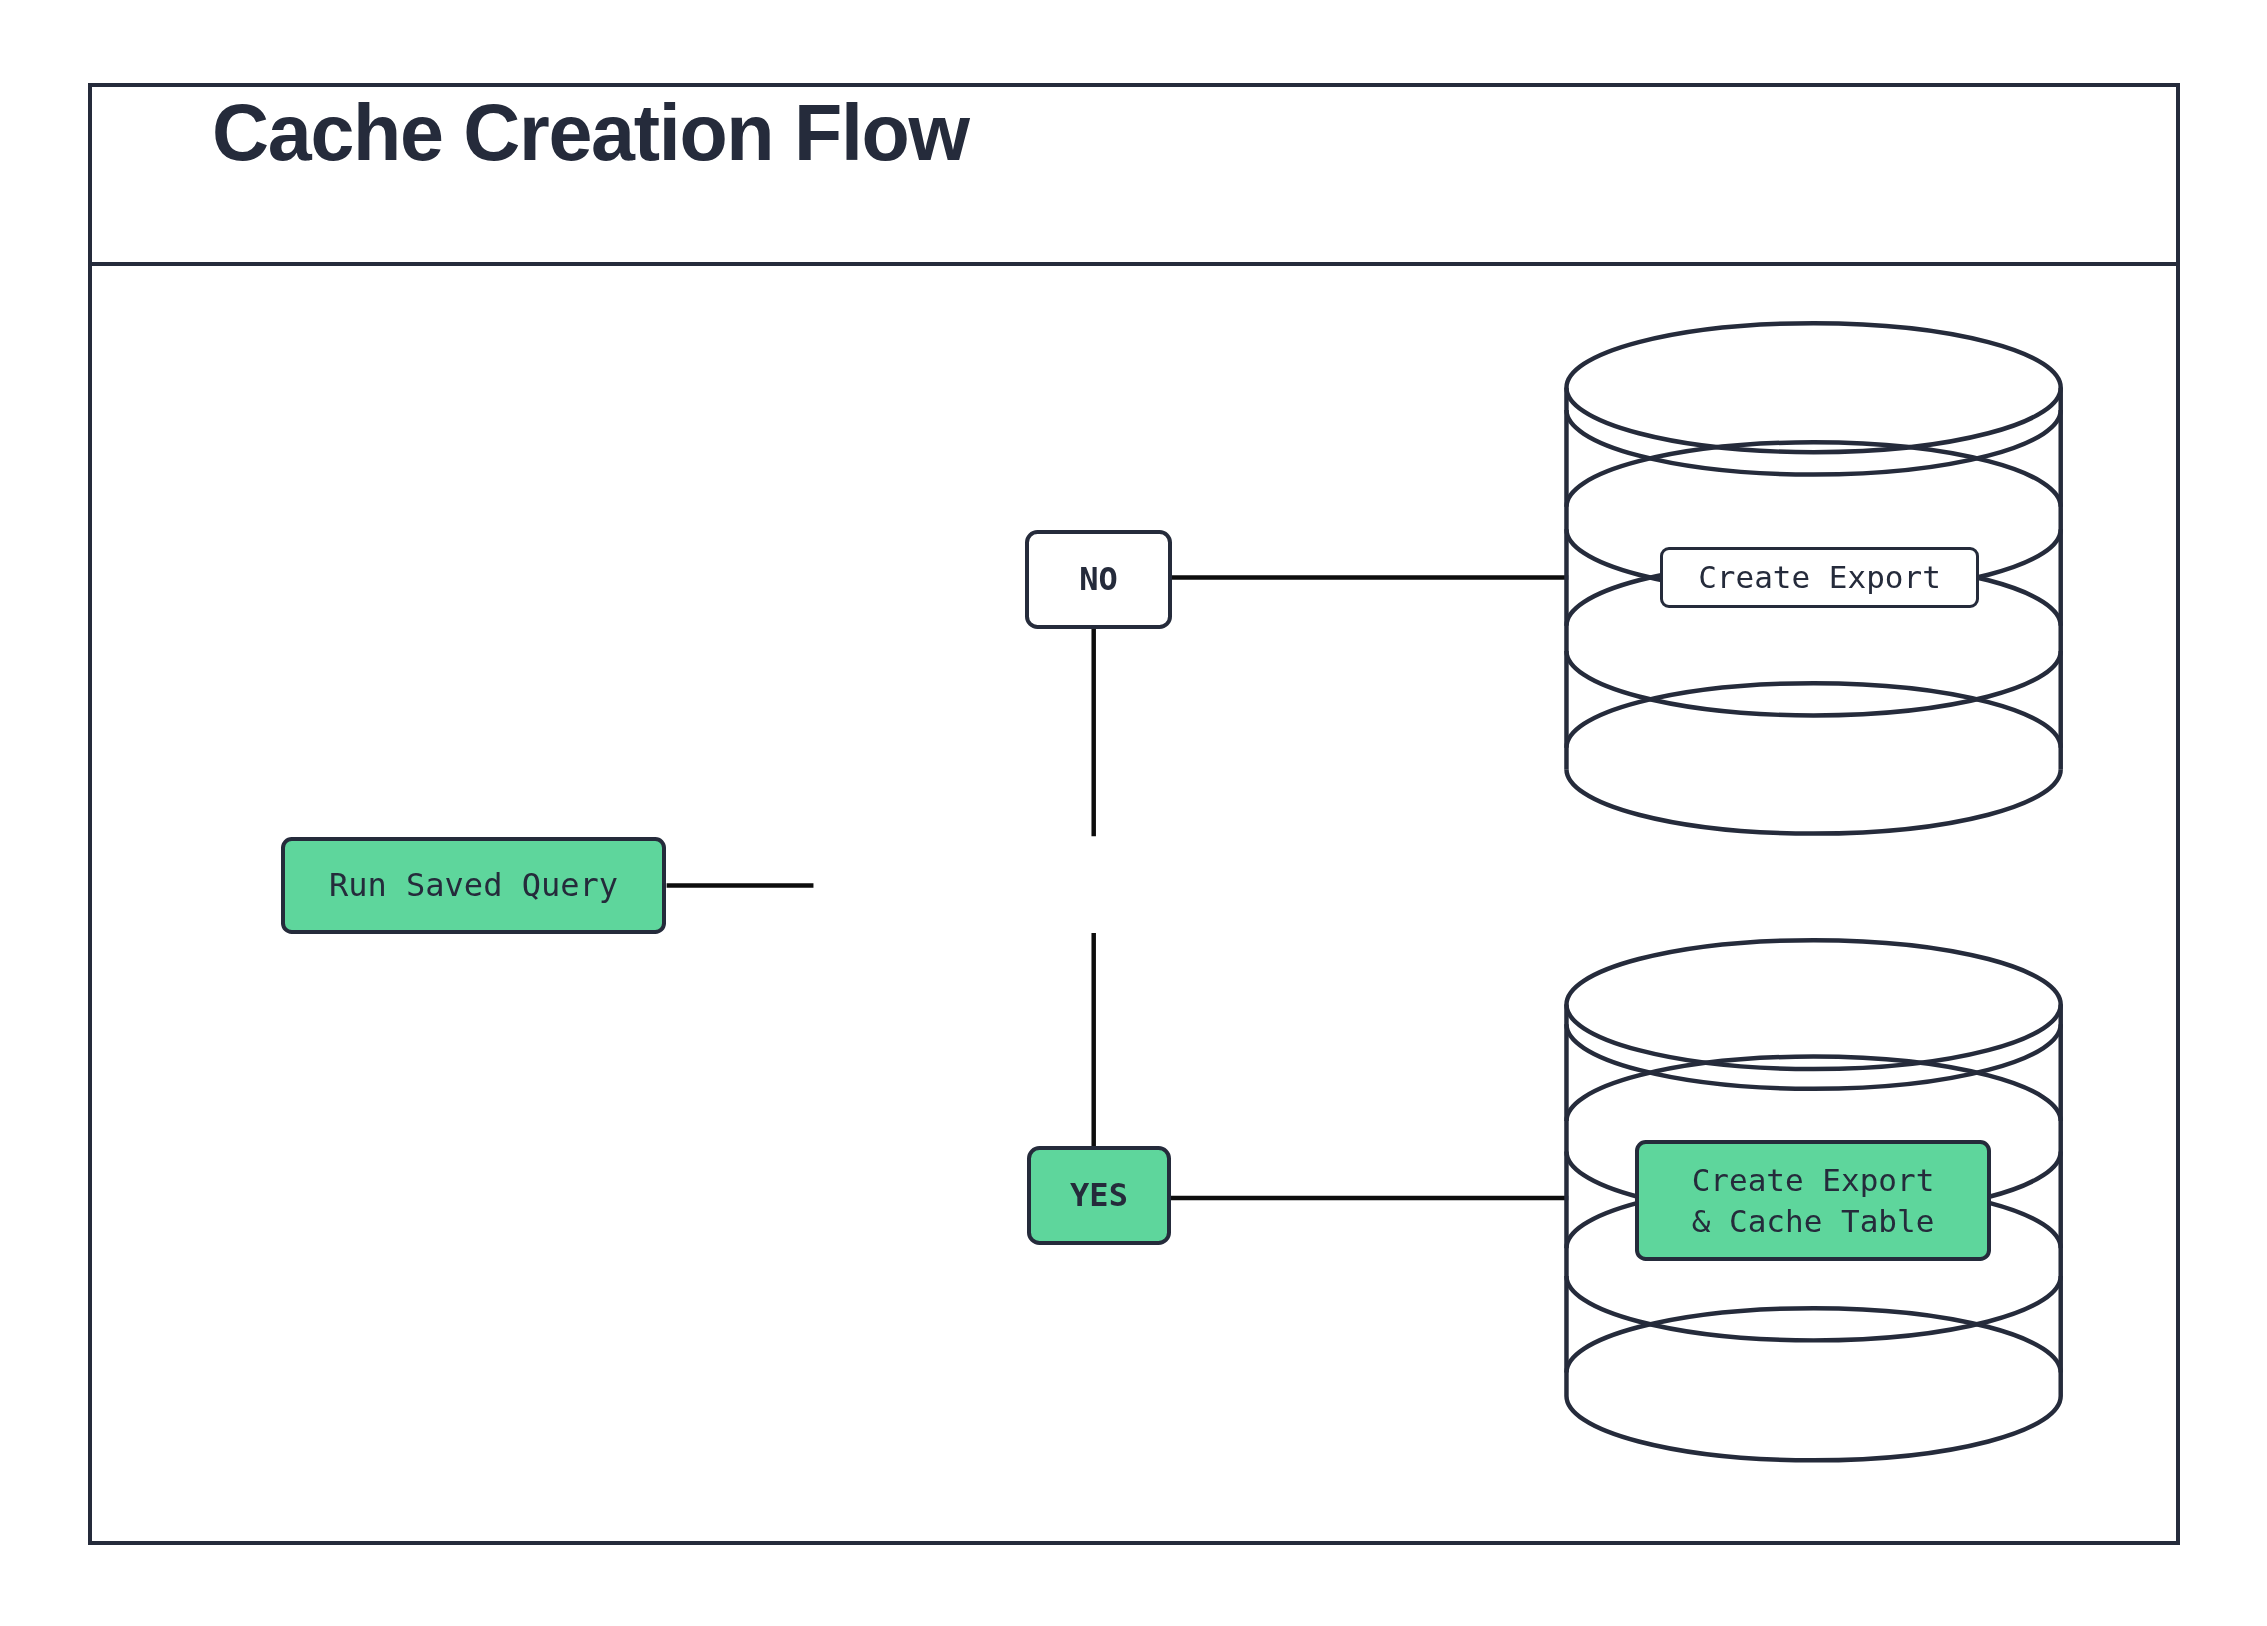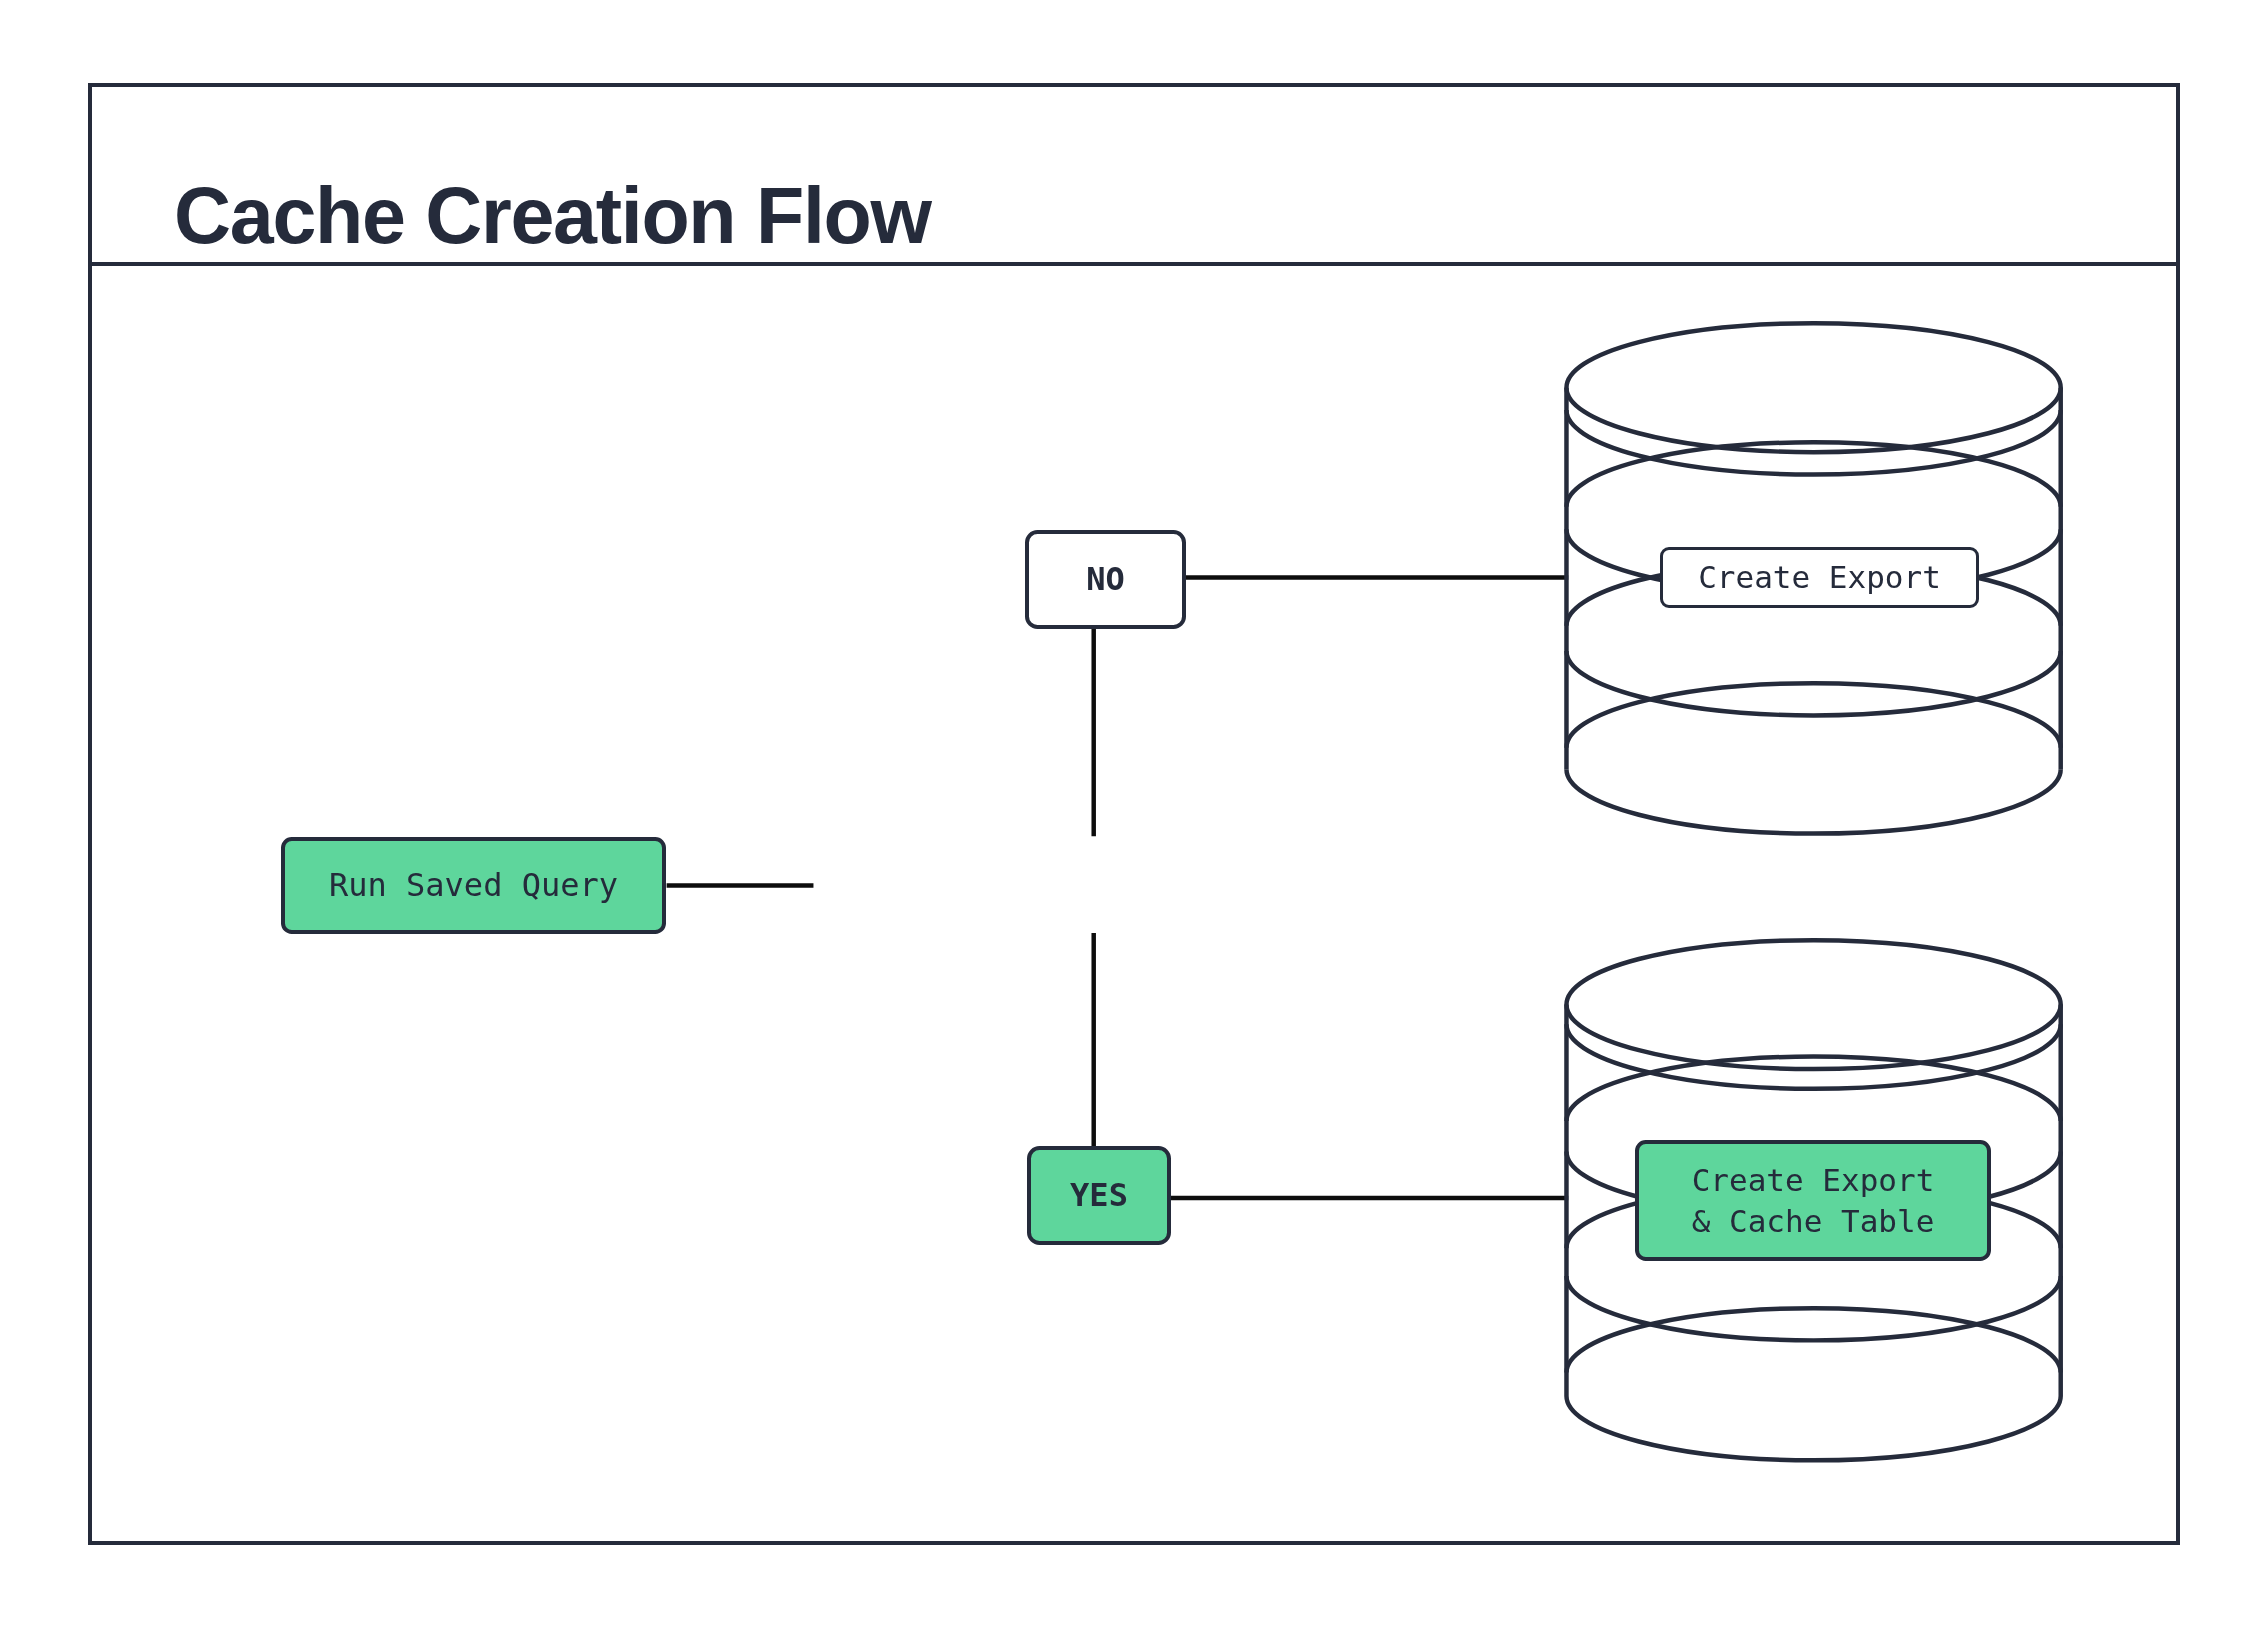--- a/index.html
+++ b/index.html
@@ -17,21 +17,21 @@
     font-family:"DejaVu Sans Mono", "Liberation Mono", monospace;
     overflow:hidden;
   }
   
   .frame{
     position:absolute;left:88px;top:83px;width:2092px;height:1462px;
     border:4.5px solid var(--ink);box-sizing:border-box;background:transparent;
   }
   .frame-header{
     height:175px;border-bottom:4.5px solid var(--ink);
-    display:flex;align-items:flex-end;padding-left:82px;box-sizing:content-box;
+    display:flex;align-items:flex-start;padding-left:120px;box-sizing:content-box;
   }
   .page-title{
     margin:0;
     font-family:"Liberation Sans", "DejaVu Sans", sans-serif;
     font-weight:700;font-size:79px;letter-spacing:-1.3px;
     color:var(--ink);
   }
   
   .flow-svg{position:absolute;left:0;top:0;z-index:1;}
   .cyl{stroke:var(--ink);stroke-width:5;fill:none;}
@@ -39,21 +39,21 @@
   .conn{stroke:var(--connector);stroke-width:5;fill:none;}
   
   .node{
     position:absolute;z-index:2;box-sizing:border-box;
     display:flex;align-items:center;justify-content:center;text-align:center;
     border:4.5px solid var(--ink);border-radius:12.5px;background:var(--paper);
     color:var(--ink);font-size:32px;line-height:1.2;
   }
   .node-run{left:281px;top:837px;width:385px;height:97px;background:var(--accent-green);border-radius:10.7px;}
   .node-decision{left:810px;top:835px;width:593px;height:99px;background:var(--ink);border-color:var(--ink);color:var(--text-on-dark);}
-  .node-no{left:1025px;top:530px;width:161px;height:99px;font-weight:700;}
+  .node-no{left:1025px;top:530px;width:147px;height:99px;font-weight:700;}
   .node-yes{left:1027px;top:1146px;width:144px;height:99px;background:var(--accent-green);font-weight:700;}
   .label-export{left:1660px;top:547px;width:319px;height:61px;border-width:3.6px;border-radius:9px;font-size:31px;}
   .label-cache{left:1635px;top:1140px;width:356px;height:121px;background:var(--accent-green);border-radius:10.7px;flex-direction:column;font-size:31px;}
   .label-cache .line{display:block;line-height:41px;}
 </style>
 </head>
 <body>
 
 <div class="canvas">
 

